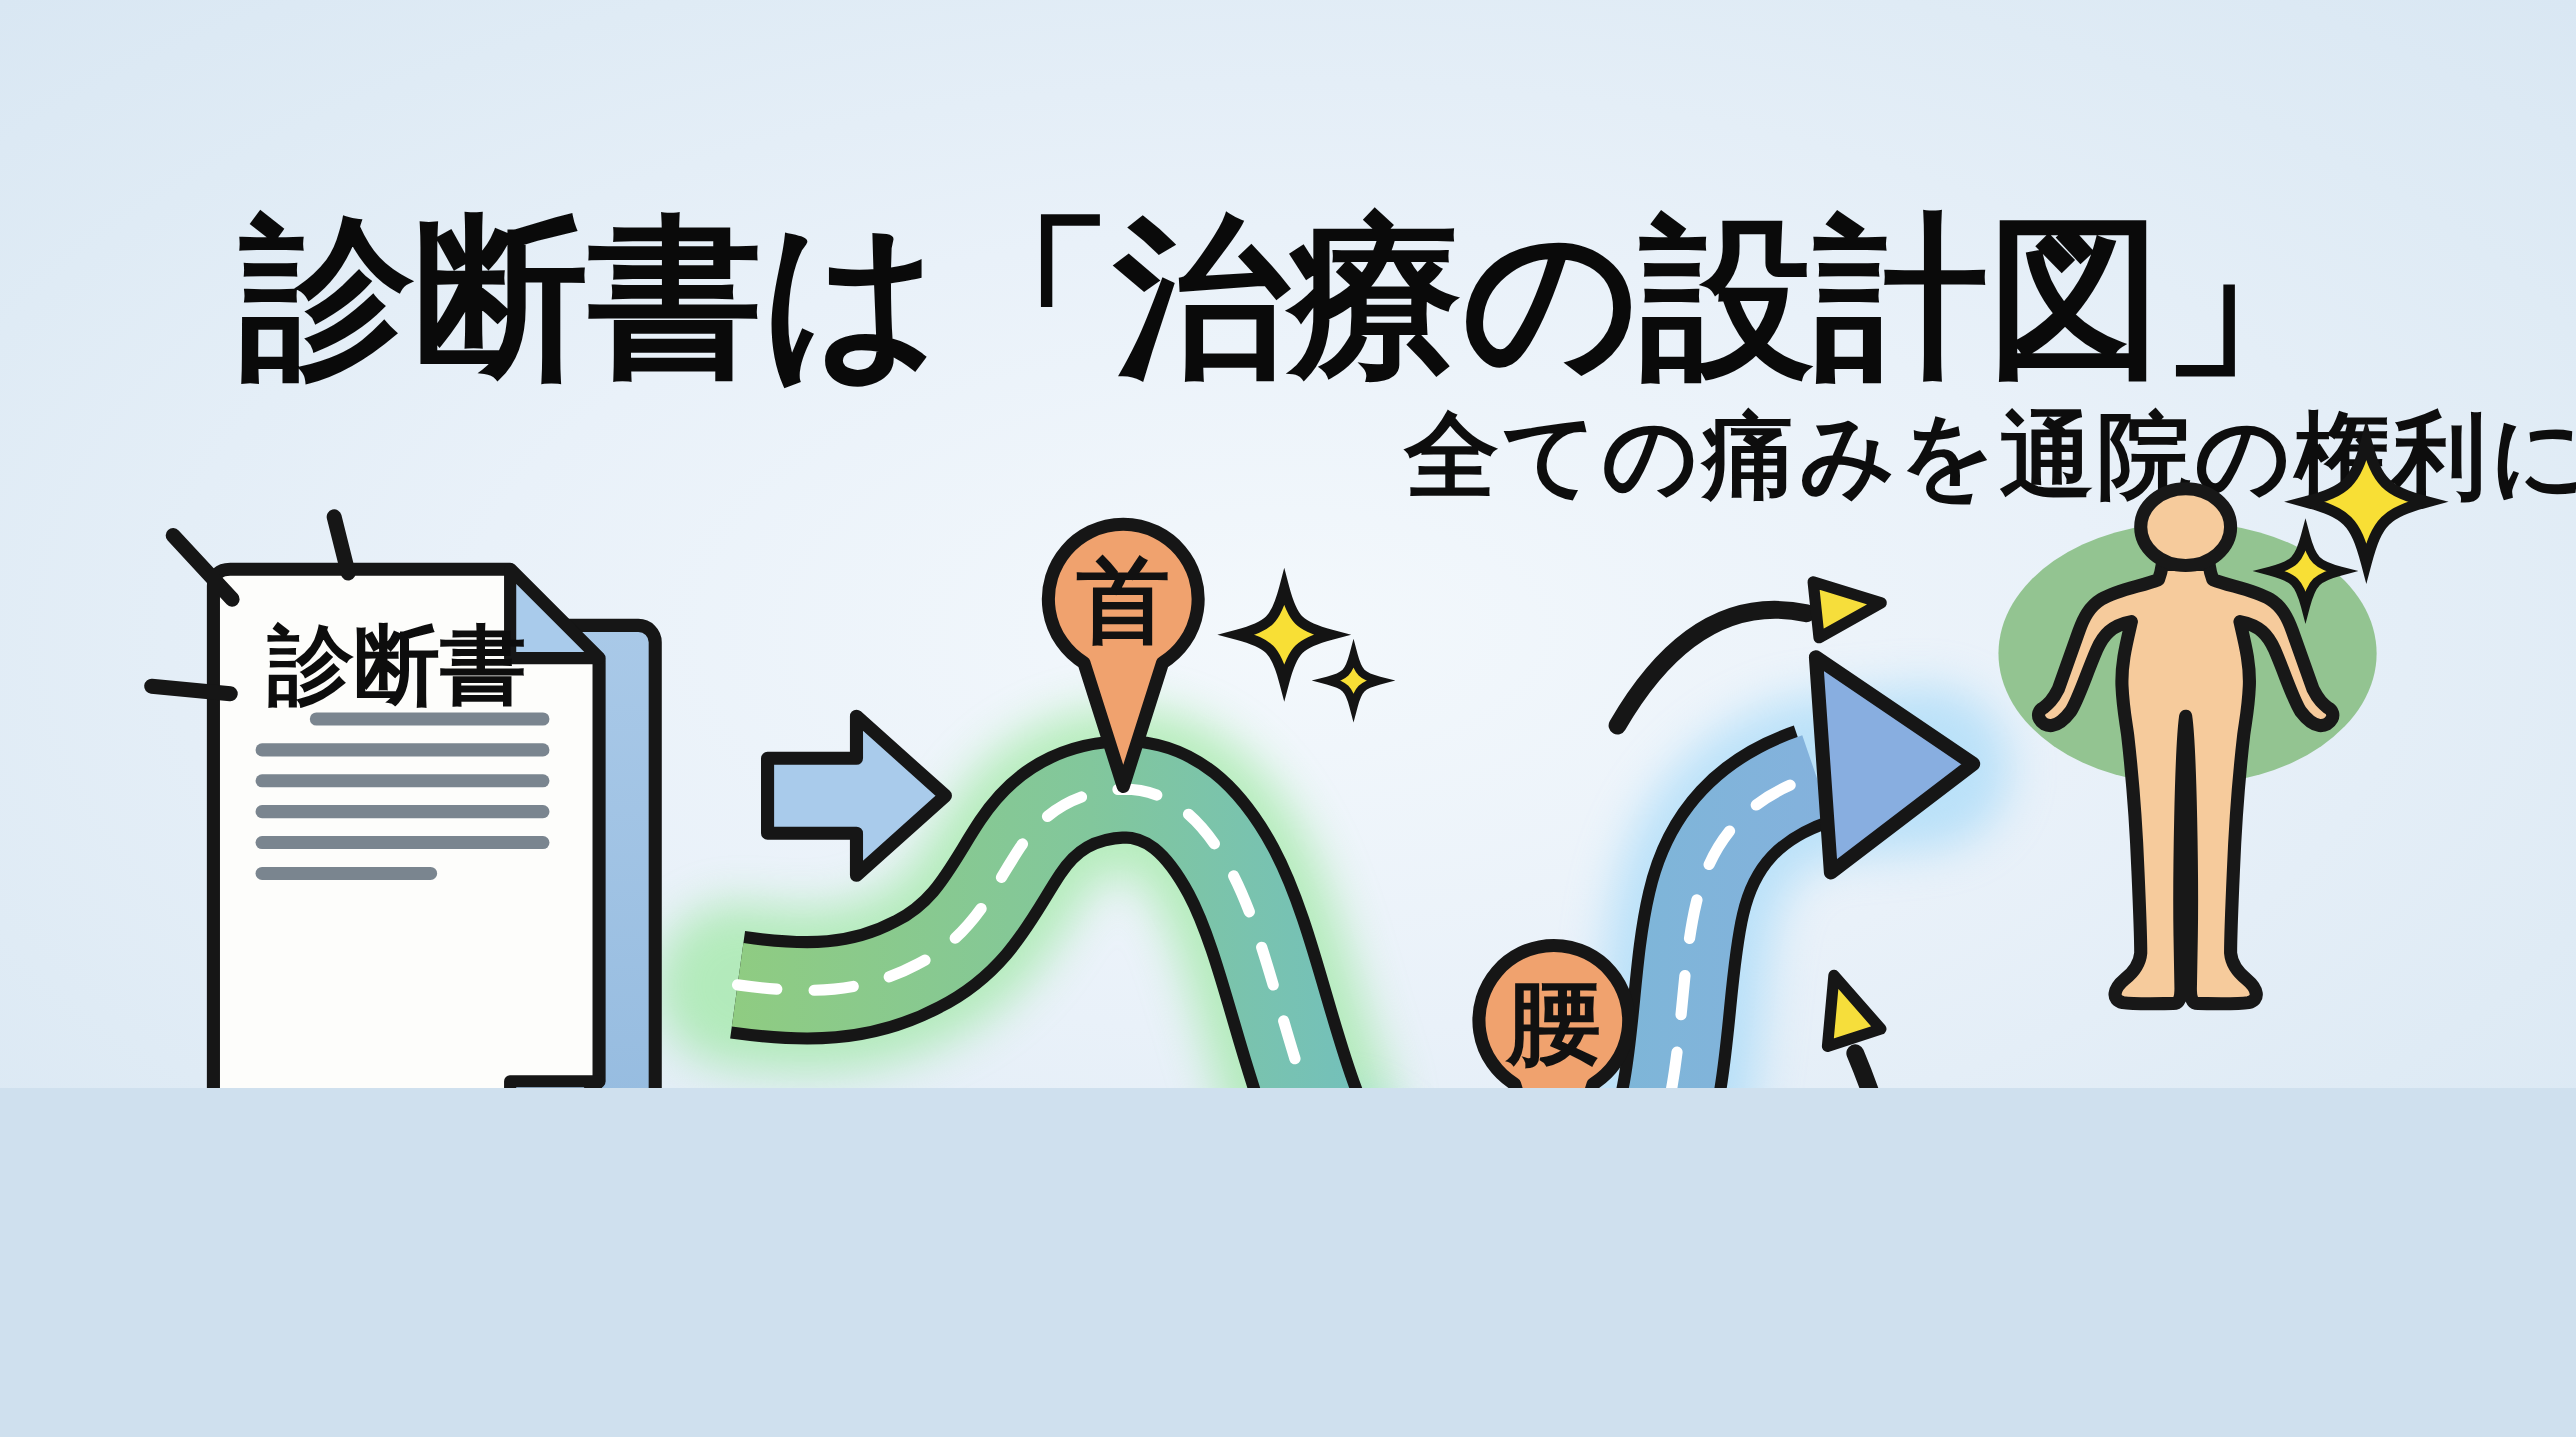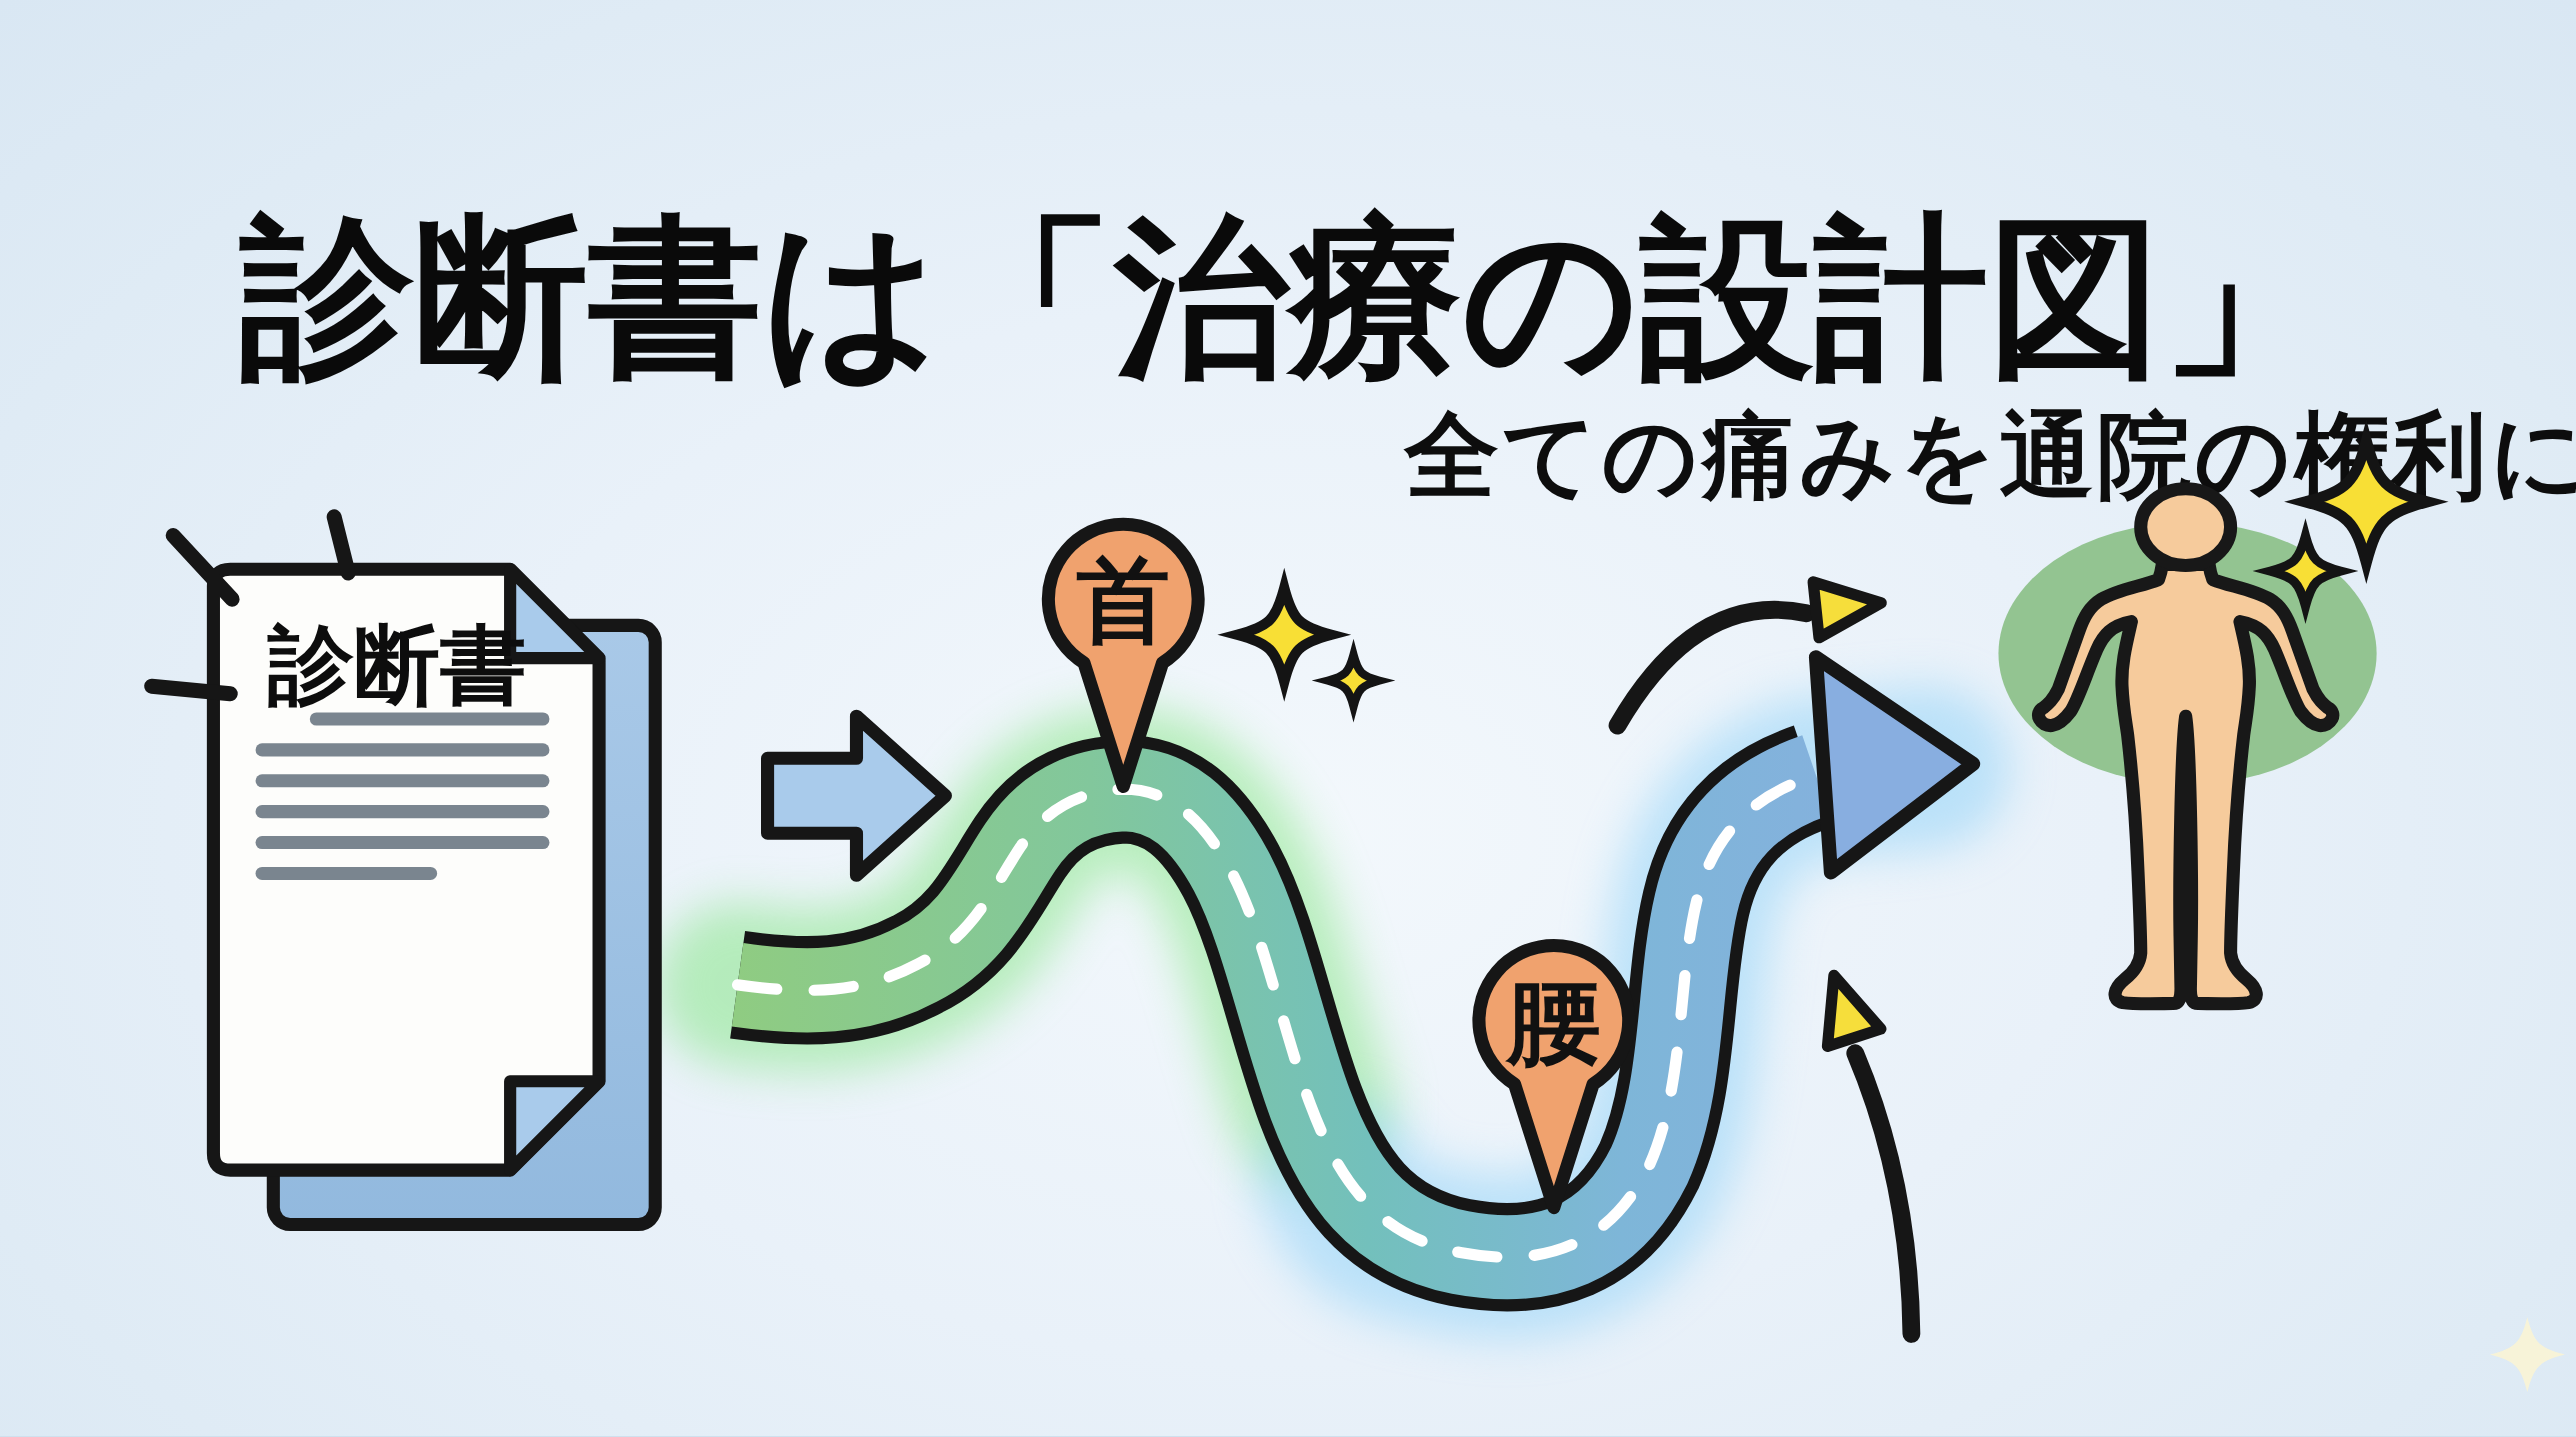--- a/index.html
+++ b/index.html
@@ -1,18 +1,18 @@
 <!DOCTYPE html>
 <html lang="ja" style="font-size:15px"><head>
 <meta charset="utf-8">
 <style>
   html,body{margin:0;padding:0;background:#cfe0ee;}
   #canvas{
     position:relative;
-    width:2576px;height:1436px;
+    width:2576px;height:1088px;
     overflow:hidden;
     background:radial-gradient(ellipse at 50% 58%, #f3f8fc 0%, #e9f1f9 45%, #dfebf5 78%, #d9e7f3 100%);
     font-family:"Liberation Sans","DejaVu Sans",sans-serif;
   }
   .title{
     position:absolute;left:0;top:90px;width:100%;
     text-align:center;
     font-size:174px;font-weight:900;line-height:1.05;
     letter-spacing:0px;color:#0a0a0a;
     white-space:nowrap;

